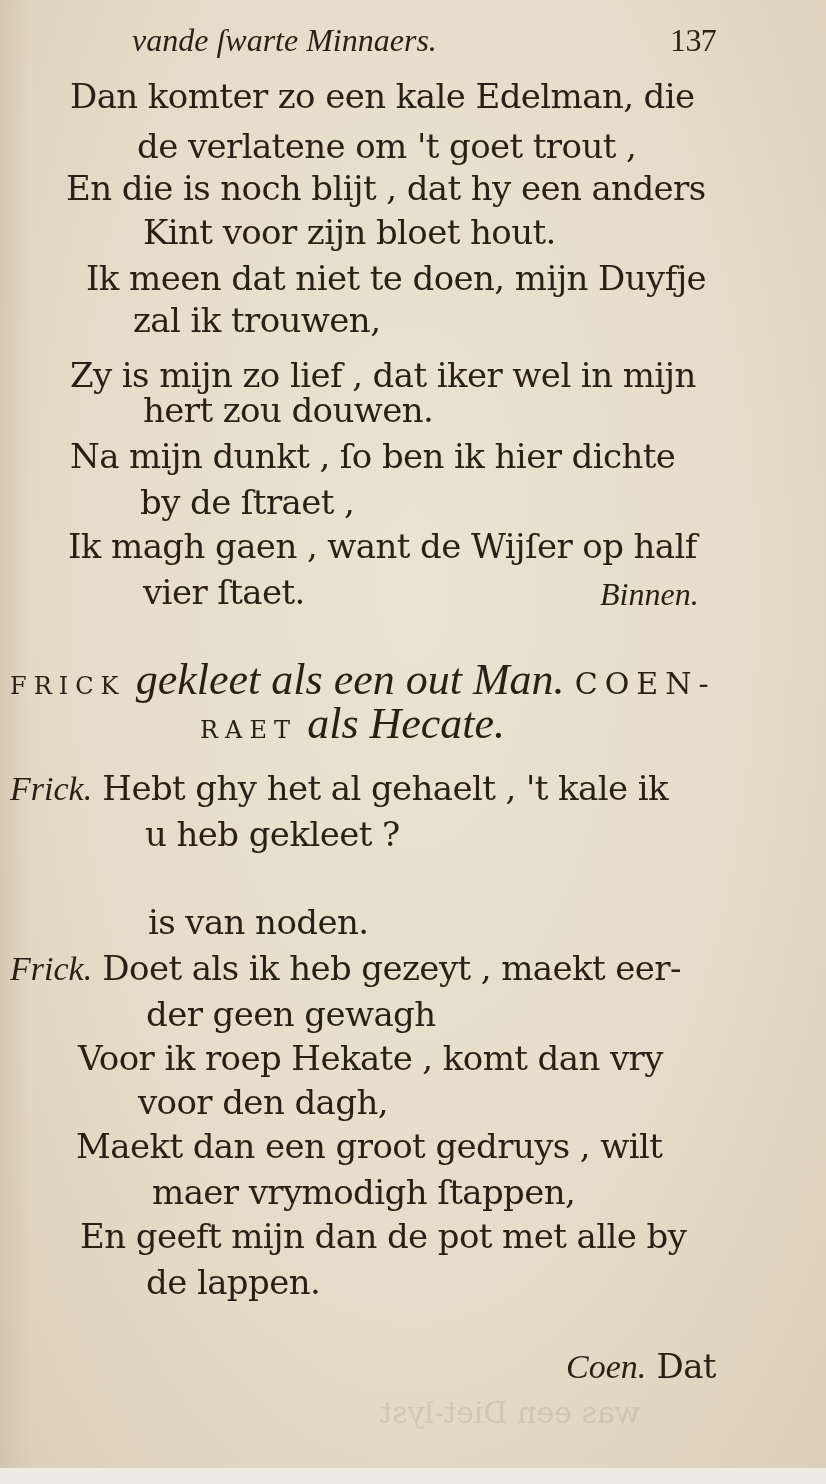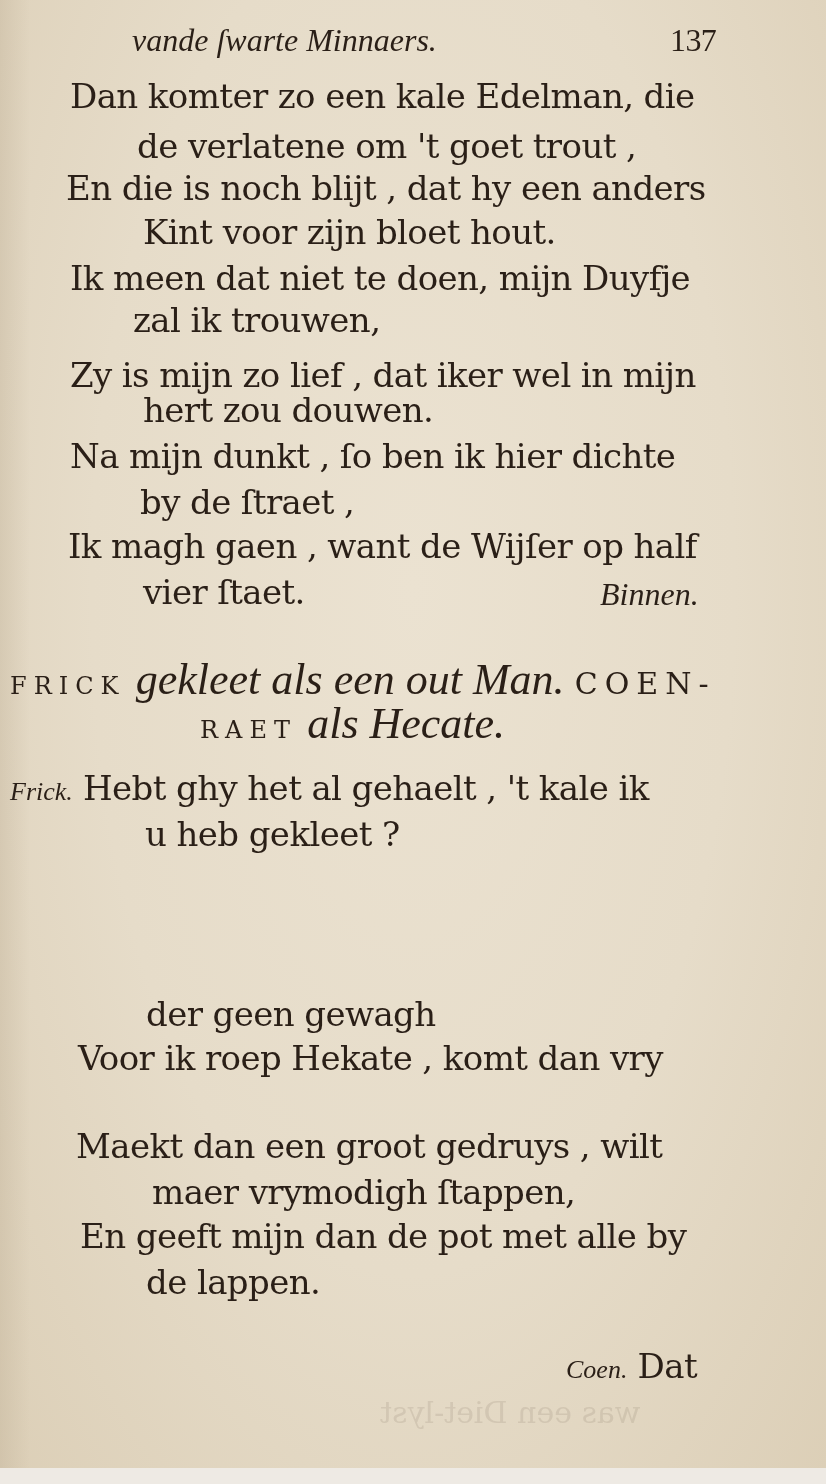--- a/index.html
+++ b/index.html
@@ -49,21 +49,21 @@
       font-size: 32px;
       letter-spacing: 0px;
     }
     .page-number {
       font-family: "Liberation Serif", serif;
       font-size: 32px;
     }
     .speaker {
       font-family: "Liberation Serif", serif;
       font-style: italic;
-      font-size: 26px;
+      font-size: 34px;
       letter-spacing: 0;
     }
     .smallcaps {
       font-family: "DejaVu Serif", serif;
       font-size: 24px;
       letter-spacing: 7px;
     }
     .stage-italic {
       font-family: "Liberation Serif", serif;
       font-style: italic;
@@ -92,21 +92,21 @@
 
   <div class="bleed" style="left:380px; top:1395px;">was een Diet-lyst</div>
 
   <div class="line header-title" style="left:132px; top:20px;">vande ſwarte Minnaers.</div>
   <div class="line page-number" style="left:670px; top:20px;">137</div>
 
   <div class="line" style="left:70px; top:76px;">Dan komter zo een kale Edelman, die</div>
   <div class="line" style="left:137px; top:126px;">de verlatene om 't goet trout ,</div>
   <div class="line" style="left:66px; top:168px;">En die is noch blijt , dat hy een anders</div>
   <div class="line" style="left:143px; top:212px;">Kint voor zijn bloet hout.</div>
-  <div class="line" style="left:70px; top:258px;">Ik meen dat niet te doen, mijn Duyfje</div>
+  <div class="line" style="left:86px; top:258px;">Ik meen dat niet te doen, mijn Duyfje</div>
   <div class="line" style="left:133px; top:300px;">zal ik trouwen,</div>
   <div class="line" style="left:70px; top:355px;">Zy is mijn zo lief , dat iker wel in mijn</div>
   <div class="line" style="left:143px; top:390px;">hert zou douwen.</div>
   <div class="line" style="left:70px; top:436px;">Na mijn dunkt , ſo ben ik hier dichte</div>
   <div class="line" style="left:140px; top:482px;">by de ſtraet ,</div>
   <div class="line" style="left:68px; top:526px;">Ik magh gaen , want de Wijſer op half</div>
   <div class="line" style="left:143px; top:572px;">vier ſtaet.</div>
   <div class="line exit" style="left:600px; top:574px;">Binnen.</div>
 
   <div class="line" style="left:10px; top:660px;">
@@ -118,23 +118,29 @@
     <span class="smallcaps">RAET</span>
     <span class="stage-italic">als Hecate.</span>
   </div>
 
   <div class="line" style="left:10px; top:768px;">
     <span class="speaker">Frick.</span>
     <span>Hebt ghy het al gehaelt , 't kale ik</span>
   </div>
   <div class="line" style="left:145px; top:814px;">u heb gekleet ?</div>
 
+  <div class="line" style="left:148px; top:902px;">is van noden.</div>
 
+  <div class="line" style="left:10px; top:948px;">
+    <span class="speaker">Frick.</span>
+    <span>Doet als ik heb gezeyt , maekt eer-</span>
+  </div>
   <div class="line" style="left:146px; top:994px;">der geen gewagh</div>
   <div class="line" style="left:78px; top:1038px;">Voor ik roep Hekate , komt dan vry</div>
+  <div class="line" style="left:138px; top:1082px;">voor den dagh,</div>
   <div class="line" style="left:76px; top:1126px;">Maekt dan een groot gedruys , wilt</div>
   <div class="line" style="left:152px; top:1172px;">maer vrymodigh ſtappen,</div>
   <div class="line" style="left:80px; top:1216px;">En geeft mijn dan de pot met alle by</div>
   <div class="line" style="left:146px; top:1262px;">de lappen.</div>
 
   <div class="line" style="left:566px; top:1346px;">
     <span class="speaker">Coen.</span>
     <span>Dat</span>
   </div>
 </div>

